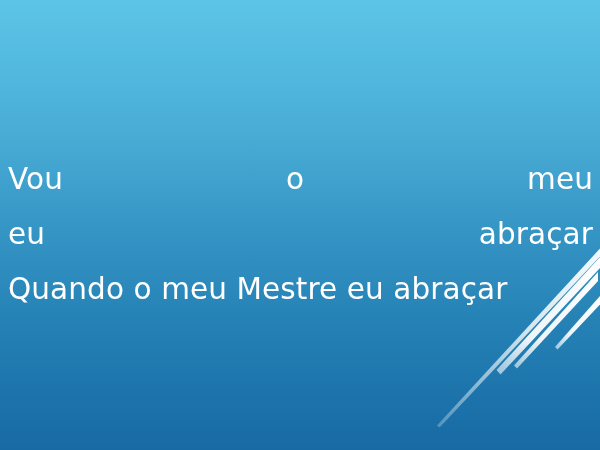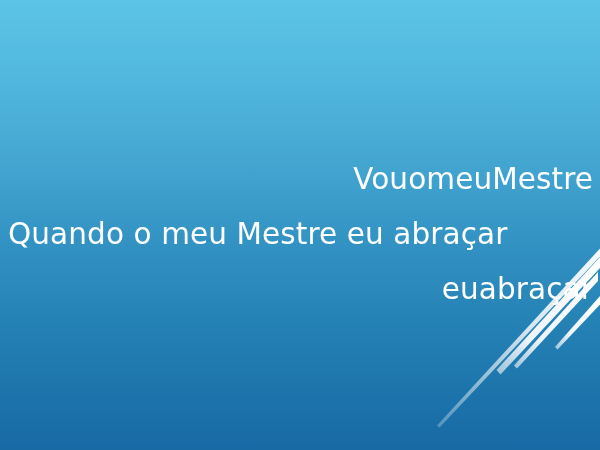--- a/index.html
+++ b/index.html
@@ -54,21 +54,21 @@
     font-size: 29.5px;
     line-height: 55px;
     height: 55px;
     white-space: nowrap;
     letter-spacing: 0.1px;
   }
 
   
   .lyric-line.justified {
     display: flex;
-    justify-content: flex-end;
+    justify-content: space-between;
     align-items: baseline;
   }
 
   .lyric-line.justified .lyric-word {
     white-space: pre;
   }
 
   
   .lyric-line.flow {
     display: block;
@@ -104,25 +104,24 @@
 
     <polygon points="600,296 600,304.5 557.5,349.5 555,347" fill="url(#streakFade2)"></polygon>
   </svg>
 
   <div class="lyrics-block">
 
     <div class="lyric-line justified">
       <span class="lyric-word">Vou</span>
       <span class="lyric-word">o</span>
       <span class="lyric-word">meu</span>
-      <span class="lyric-word">Mestre</span>
     </div>
-
-    <div class="lyric-line flow">Quando o meu Mestre eu abraçar</div>
 
     <div class="lyric-line justified">
       <span class="lyric-word">eu</span>
       <span class="lyric-word">abraçar</span>
     </div>
 
+    <div class="lyric-line flow">Quando o meu Mestre eu abraçar</div>
+
   </div>
 
 </div>
 
 </body></html>

